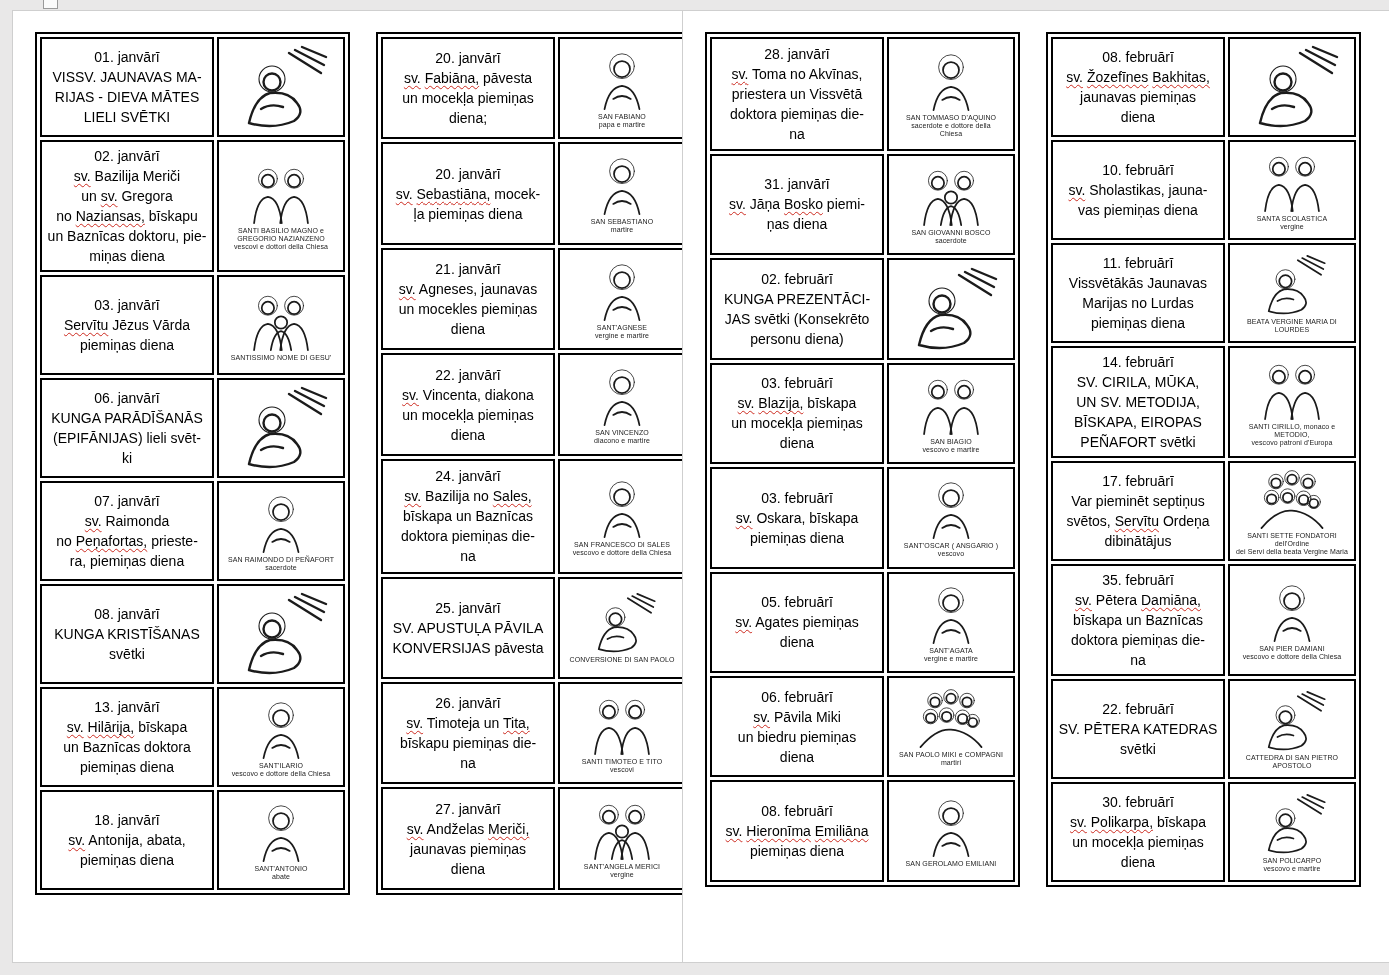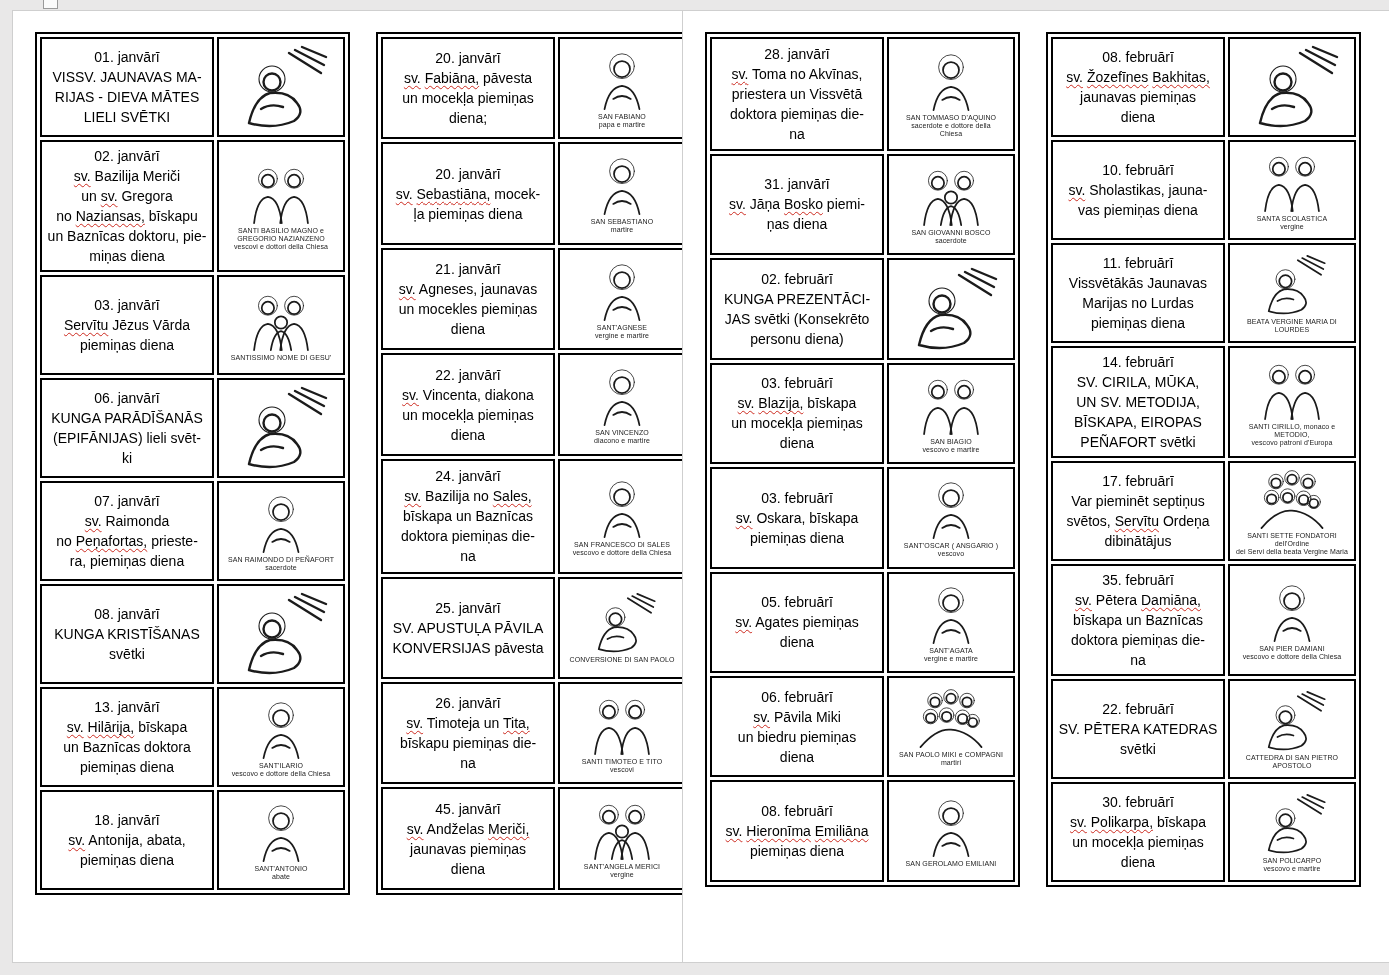--- a/index.html
+++ b/index.html
@@ -388,21 +388,21 @@
                   </svg>
                 </div>
                 <div class="cap">
                   <div>SANTI TIMOTEO E TITO</div>
                   <div>vescovi</div>
                 </div>
               </td>
             </tr>
             <tr>
               <td class="txt">
-                <div class="line"><span>45. janvārī</span></div>
+                <div class="line"><span>27. janvārī</span></div>
                 <div class="line"><span class="sq">sv.</span><span> Andželas </span><span class="sq">Meriči,</span></div>
                 <div class="line"><span>jaunavas piemiņas</span></div>
                 <div class="line"><span>diena</span></div>
               </td>
               <td class="img">
                 <div>
                   <svg class="glyph" width="104" height="64" viewBox="0 0 100 88" preserveAspectRatio="xMidYMid meet">
                     <circle class="halo" cx="32" cy="23" r="13"></circle>
                     <circle cx="32" cy="26" r="8.5"></circle>
                     <path d="M13 84 Q17 50 32 48 Q47 50 51 84"></path>

